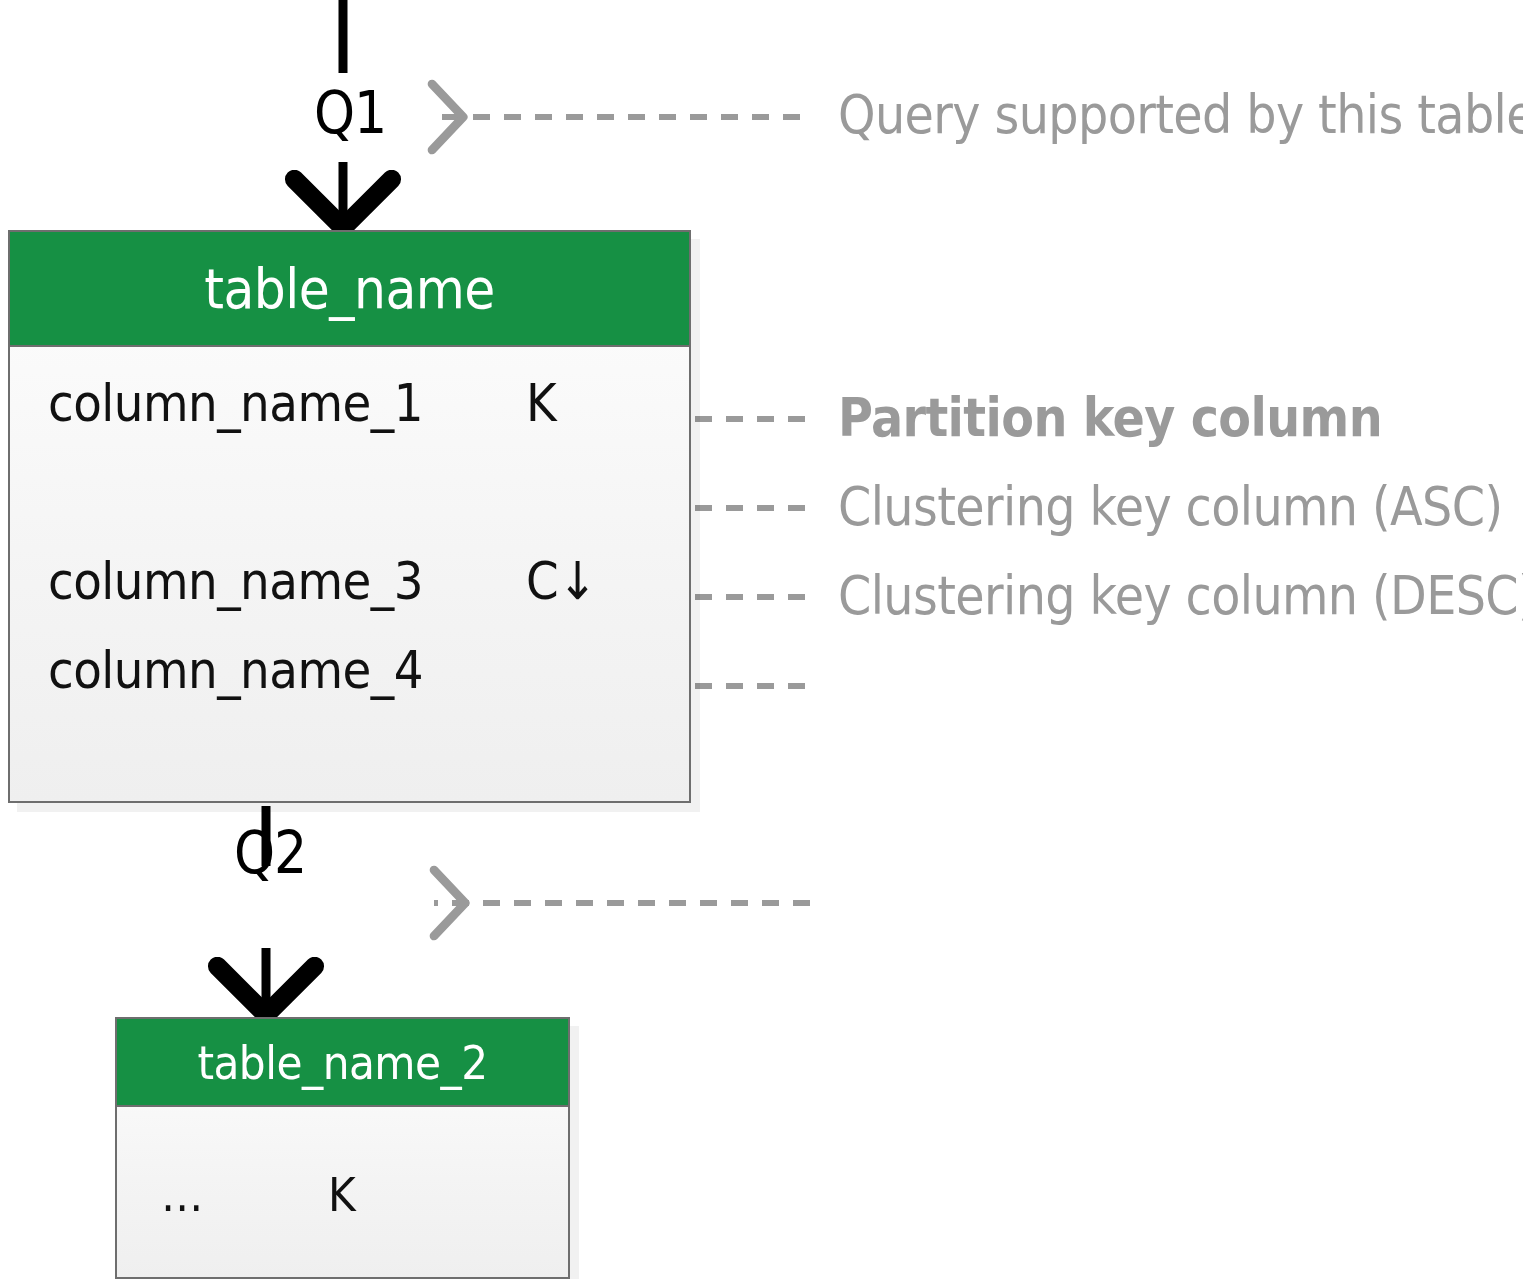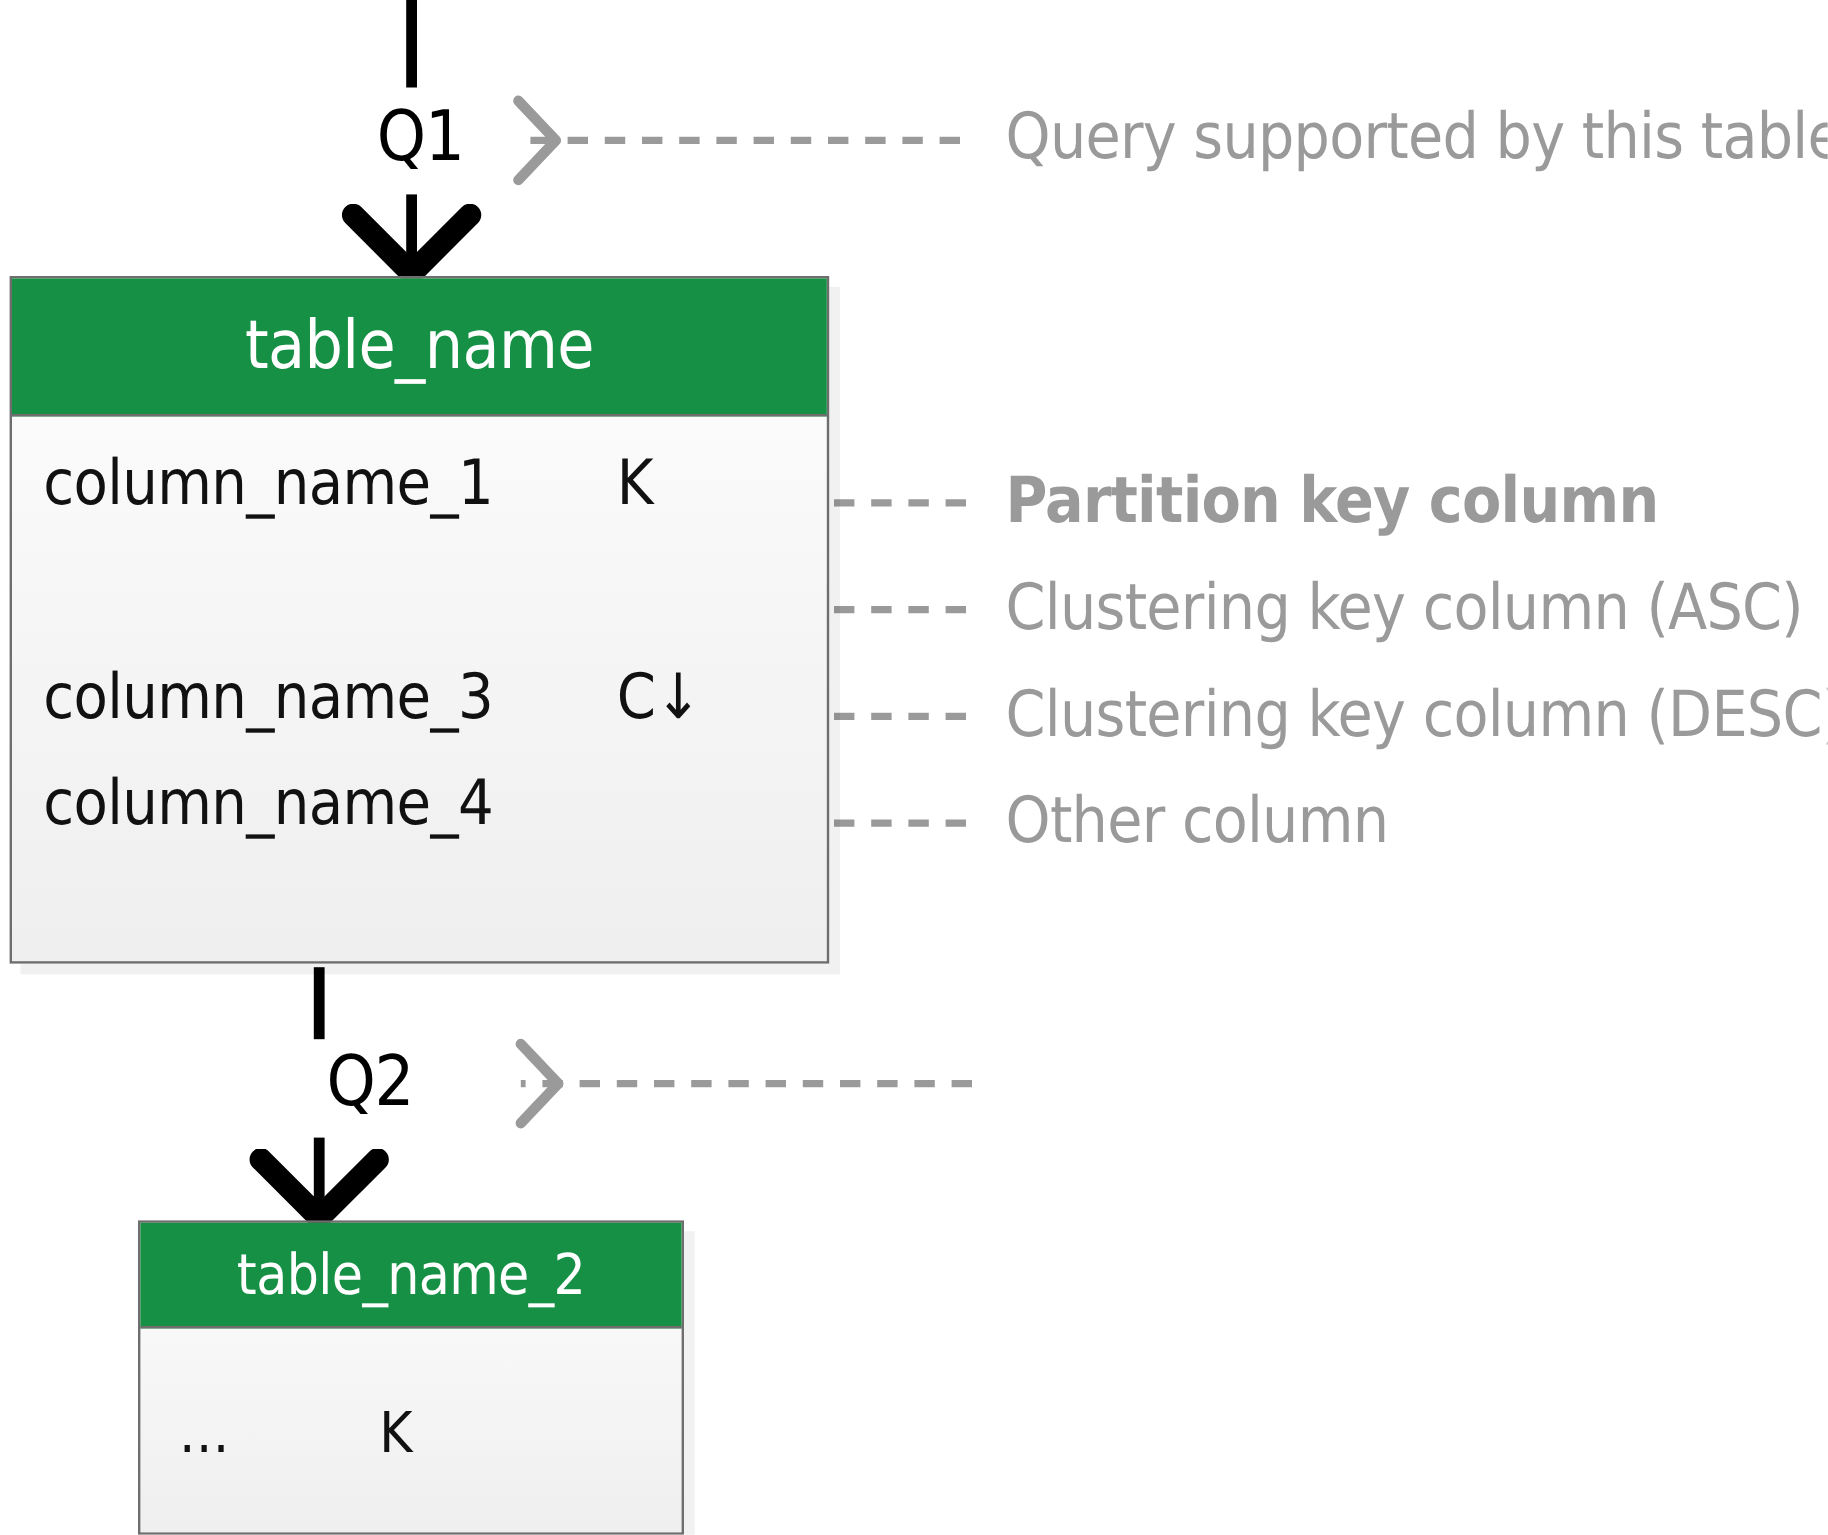--- a/index.html
+++ b/index.html
@@ -55,21 +55,21 @@
     height: 573px;
   }
   #table-1 .table-header {
     height: 115px;
     font-size: 56px;
   }
   #table-1 .table-body { height: 466px; }
 
   .col-row {
     position: absolute;
-    left: 4px;
+    left: 16px;
     width: 100%;
     height: 88px;
     display: flex;
     align-items: center;
   }
   .col-name {
     font-family: "DejaVu Sans Condensed", "Liberation Sans Narrow", "Liberation Sans", sans-serif;
     font-size: 52px;
     color: #111111;
     letter-spacing: -0.5px;
@@ -167,21 +167,21 @@
       <line x1="800" y1="117" x2="432" y2="117" marker-end="url(#gry-chev)"></line>
       <line x1="805" y1="419" x2="634" y2="419" marker-end="url(#gry-chev)"></line>
       <line x1="805" y1="508" x2="634" y2="508" marker-end="url(#gry-chev)"></line>
       <line x1="805" y1="597" x2="634" y2="597" marker-end="url(#gry-chev)"></line>
       <line x1="805" y1="686" x2="634" y2="686" marker-end="url(#gry-chev)"></line>
       <line x1="810" y1="903" x2="434" y2="903" marker-end="url(#gry-chev)"></line>
     </g>
   </svg>
 
   <div class="qlabel" style="left:314px; top:84px;">Q1</div>
-  <div class="qlabel" style="left:234px; top:872px;margin-left:38px;">Q2</div>
+  <div class="qlabel" style="left:234px; top:824px;">Q2</div>
 
   <div class="table-box" id="table-1">
     <div class="table-header">table_name</div>
     <div class="table-body">
 
       <div class="col-row" style="top:12px;">
         <span class="col-name">column_name_1</span>
         <span class="col-key">K</span>
       </div>
 
@@ -210,16 +210,15 @@
   </div>
 
   <div class="annot" style="left:838px; top:88px;">Query supported by this table</div>
 
   <div class="annot" style="left:838px; top:391px;font-weight:bold;">Partition key column</div>
 
   <div class="annot" style="left:838px; top:480px;">Clustering key column (ASC)</div>
 
   <div class="annot" style="left:838px; top:569px;">Clustering key column (DESC)</div>
 
-  <div class="annot" style="left:838px; top:658px;">Other column</div>
 
 
 </div>
 
 </body></html>

